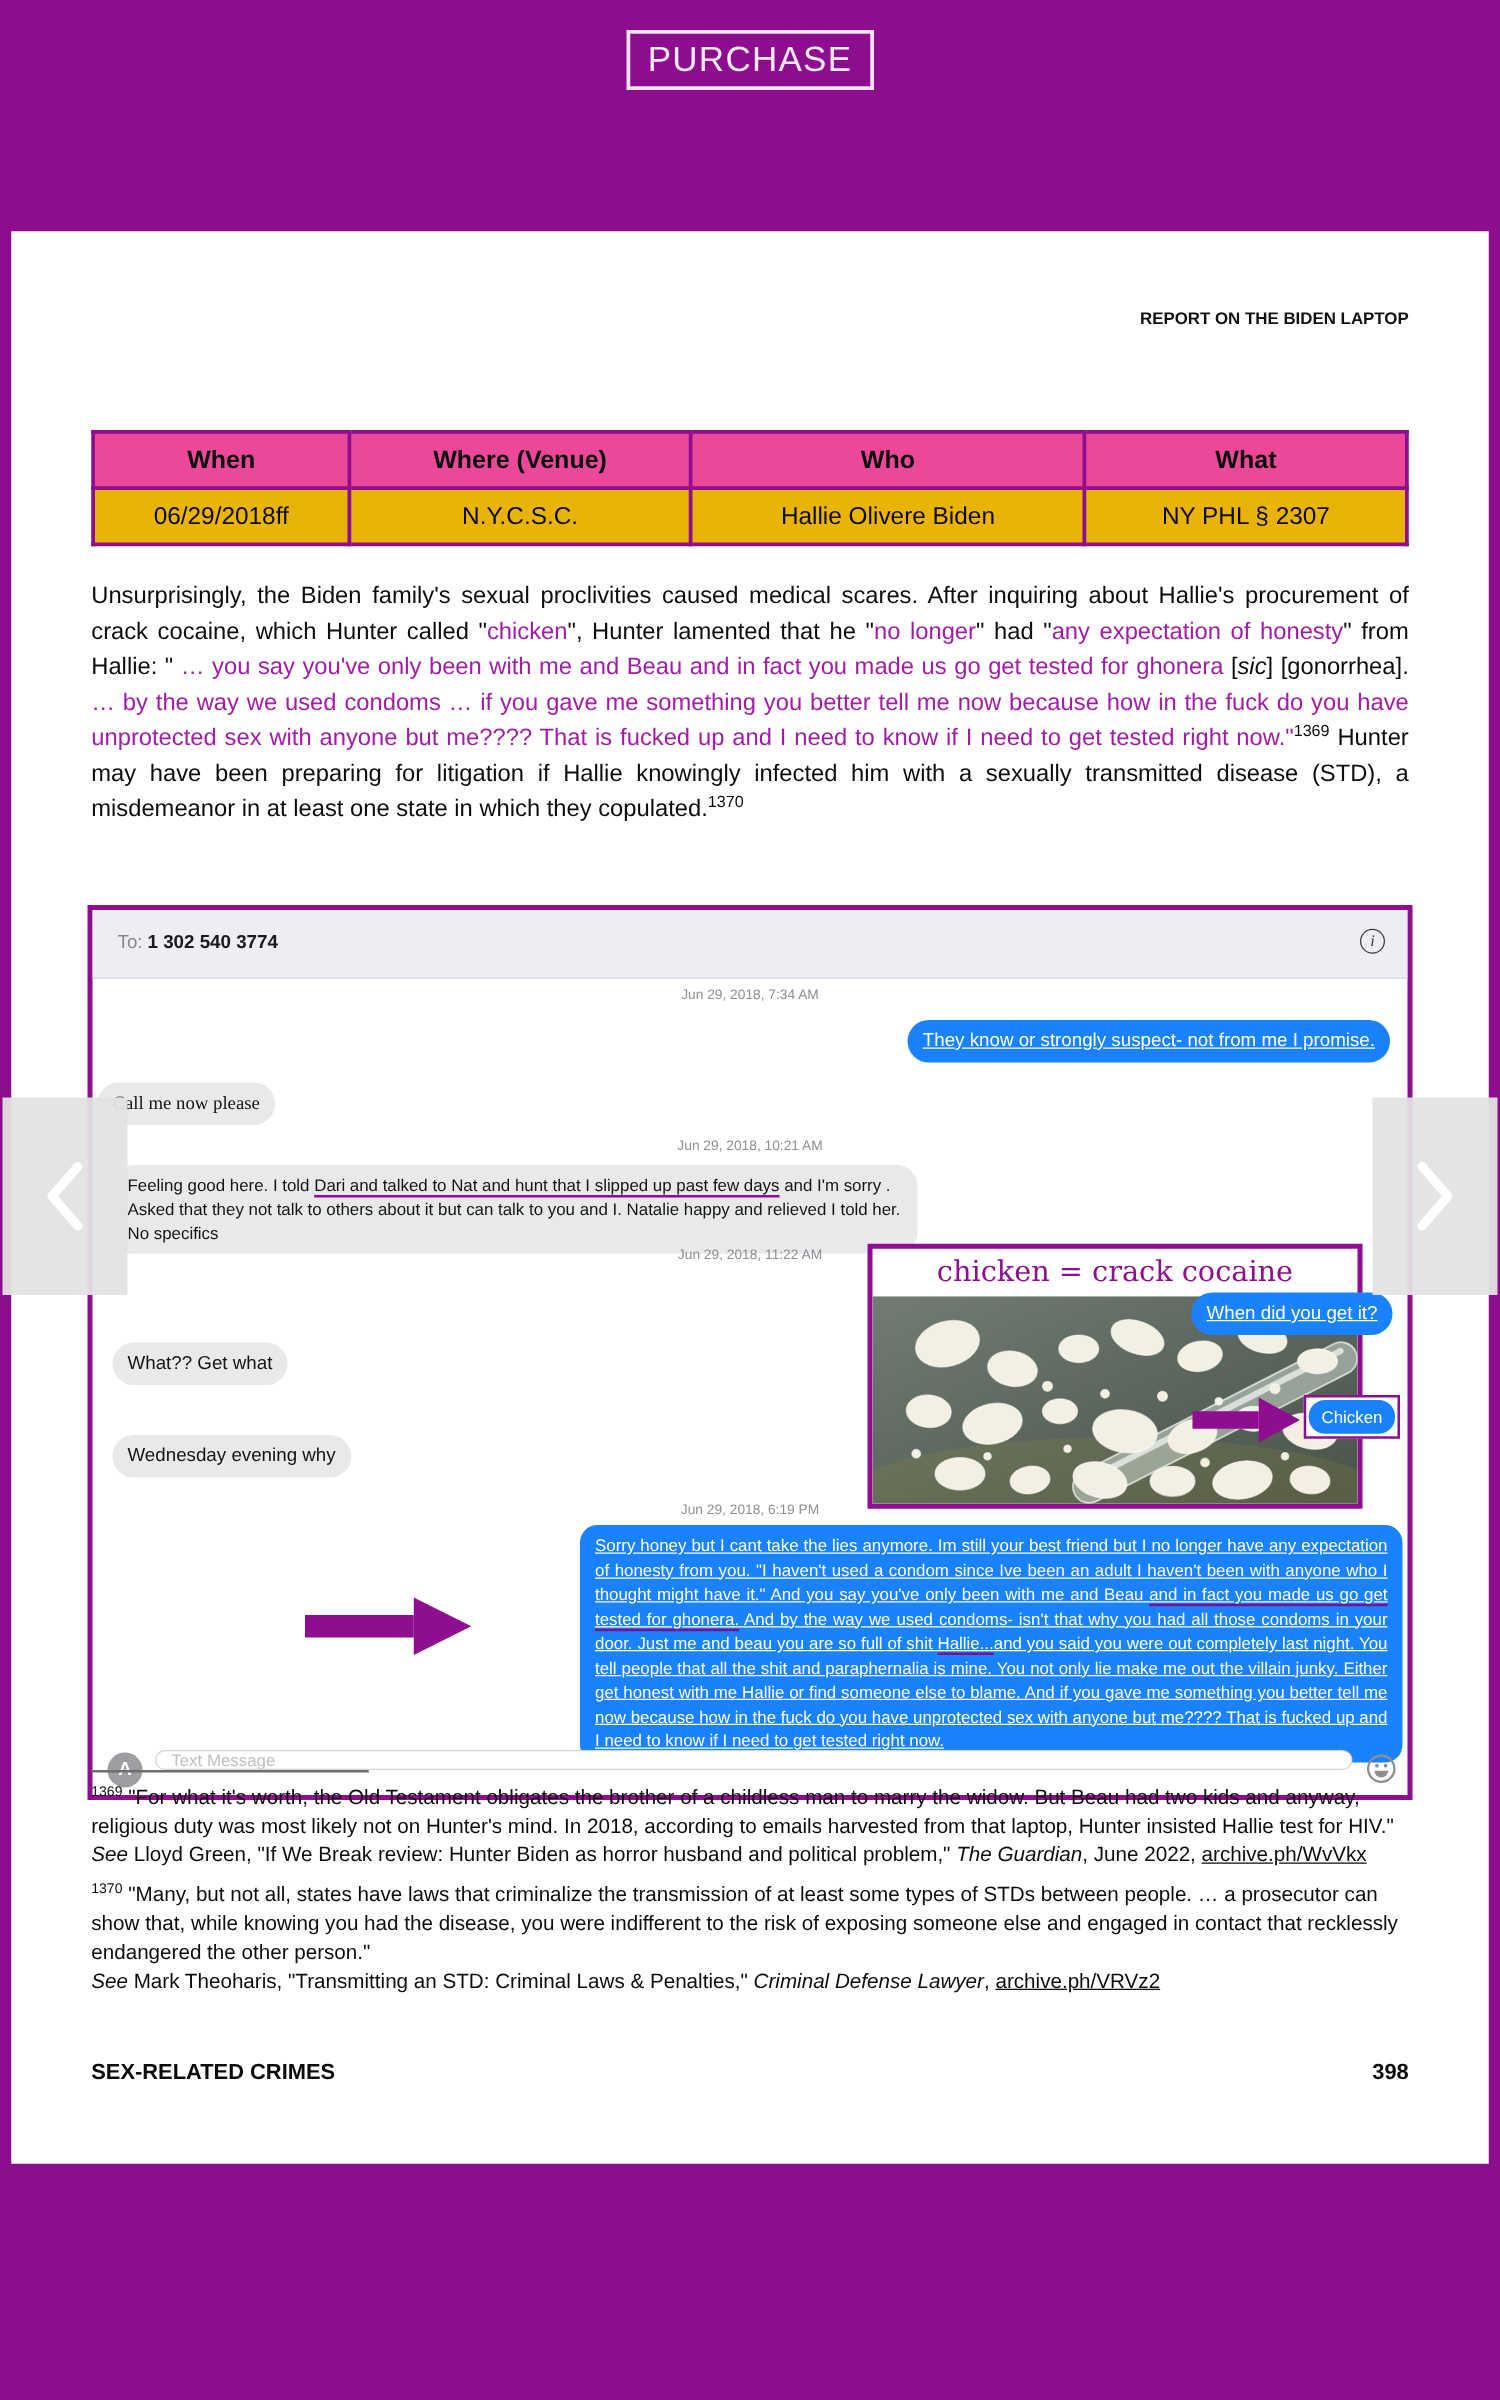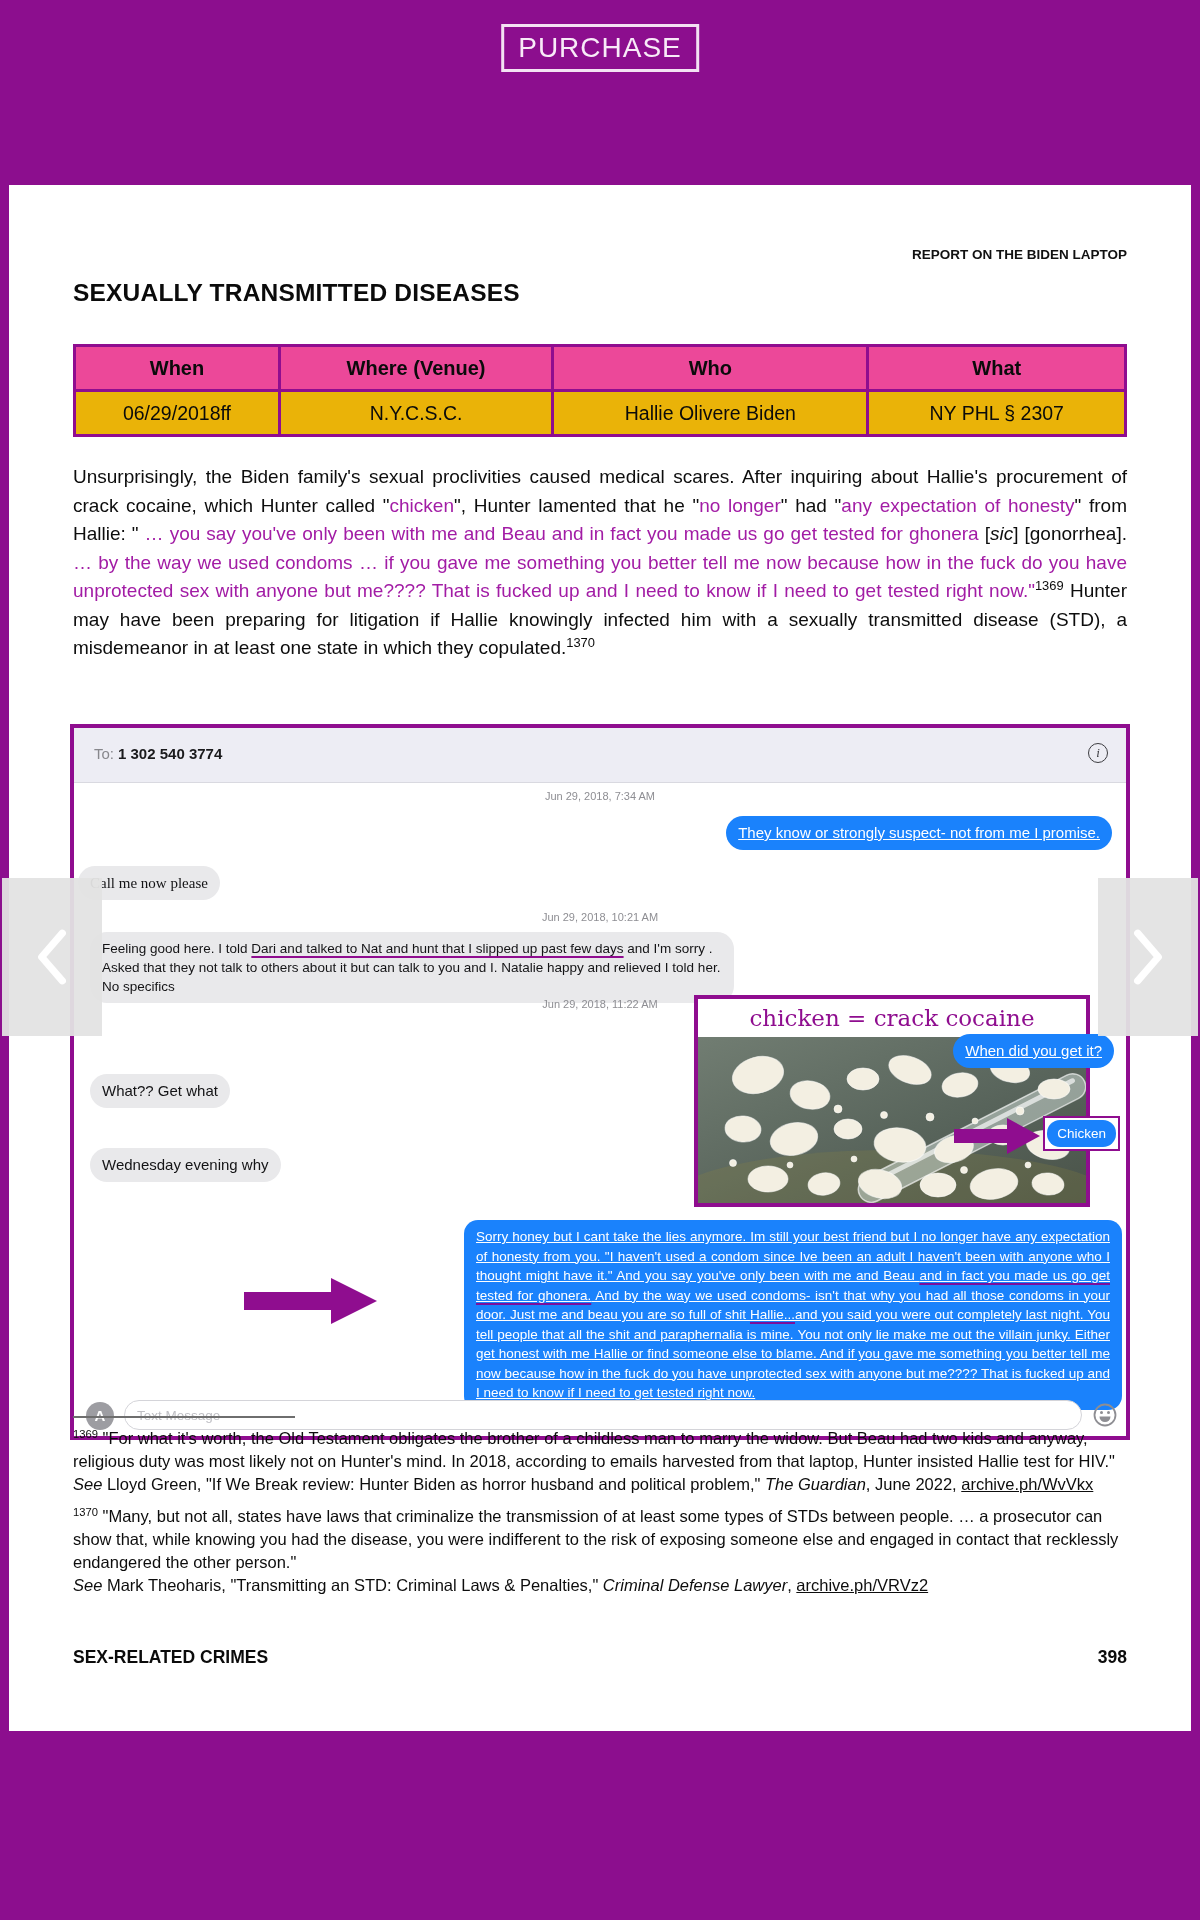--- a/index.html
+++ b/index.html
@@ -87,21 +87,21 @@
   .arr{position:absolute;}
   .arr .tail{position:absolute;left:0;background:#8F0D8F;}
   .arr .head{position:absolute;right:0;top:0;width:0;height:0;border-style:solid;border-color:transparent;border-right:none;}
   
   .appstore-btn{
     position:absolute;left:12px;top:674px;width:28px;height:28px;border-radius:50%;
     background:#9D9DA2;color:#fff;border:none;font-size:15px;font-weight:bold;text-align:center;line-height:28px;padding:0;cursor:pointer;
   }
   .composer{
     position:absolute;left:50px;top:672px;width:958px;height:16px;box-sizing:border-box;
-    border:1.5px solid #D4D4D9;border-radius:16px;font-size:13.5px;color:#555;padding:14px 12px;
+    border:1.5px solid #D4D4D9;border-radius:16px;font-size:13.5px;color:#555;padding:0 12px;
     font-family:"Liberation Sans",sans-serif;background:#fff;
   }
   .composer::placeholder{color:#BFBFC4;}
   .emoji-btn{position:absolute;right:8px;top:674px;width:26px;height:26px;background:transparent;border:none;padding:0;cursor:pointer;}
   
   .fn-rule{position:absolute;left:64px;top:1231px;width:222px;border-top:2px solid #6e6e6e;}
   .fns{position:absolute;left:64px;top:1242px;width:1054px;font-size:16.5px;line-height:23px;color:#0d0d0d;}
   .fns .block{margin-bottom:9px;}
   .footer-left{position:absolute;left:64px;top:1462px;font-size:17.5px;font-weight:bold;color:#0b0b0b;}
   .footer-page{position:absolute;right:64px;top:1462px;font-size:17.5px;font-weight:bold;color:#0b0b0b;}
@@ -115,21 +115,20 @@
   .nav-right{left:1098px;}
 </style>
 </head>
 <body>
 
 <button class="purchase">PURCHASE</button>
 
 <div class="page">
 
   <div class="hdr-right">REPORT ON THE BIDEN LAPTOP</div>
-  <div class="title">SEXUALLY TRANSMITTED DISEASES</div>
 
   <table class="crime">
     <colgroup>
       <col style="width:19.5%">
         <col style="width:26%">
         <col style="width:30%">
         <col style="width:24.5%">
     </colgroup>
     <tbody>
         <tr>
@@ -224,20 +223,21 @@
     <div class="arr" style="left:880px;top:390px;width:86px;height:36px;">
       <div class="tail" style="top:11px;width:53px;height:14px;"></div>
       <div class="head" style="border-width:18px 0 18px 33px;border-left-color:#8F0D8F;"></div>
     </div>
     <div class="chicktag-outer">
       <div class="chicktag">Chicken</div>
     </div>
 
     <div class="bubble gray" style="left:16px;top:420px;">Wednesday evening why</div>
 
+    <div class="ts" style="top:474px;">Jun 29, 2018, 6:19 PM</div>
 
     <div class="arr" style="left:170px;top:550px;width:133px;height:46px;">
       <div class="tail" style="top:14px;width:87px;height:18px;"></div>
       <div class="head" style="border-width:23px 0 23px 46px;border-left-color:#8F0D8F;"></div>
     </div>
     <div class="bubble blue longmsg"><span>Sorry honey but I cant take the lies anymore. Im still your best friend but I no longer have any expectation of honesty from you.  "I haven't used a condom since Ive been an adult I haven't been with anyone who I thought might have it." And you say you've only been with me and Beau </span><span class="u">and in fact you made us go get tested for ghonera.</span><span>  And by the way we used condoms- isn't that why you had all those condoms in your door.  Just me and beau you are so full of shit </span><span class="u">Hallie...</span><span>and you said you were out completely last night. You tell people that all the shit and paraphernalia is mine. You not only lie make me out the villain junky.  Either get honest with me Hallie or find someone else to blame.  And if you gave me something you better tell me now because how in the fuck do you have unprotected sex with anyone but me???? That is fucked up and I need to know </span><span class="u">if I need to get tested right now.</span></div>
 
     <button class="appstore-btn">A</button>
     <input class="composer" placeholder="Text Message" style="">
     <button class="emoji-btn">

